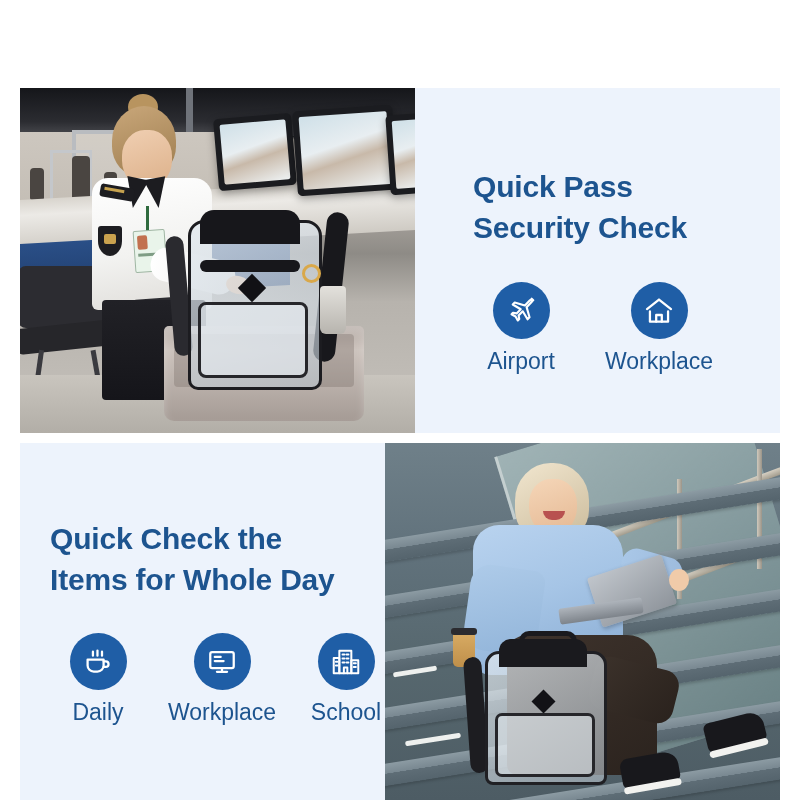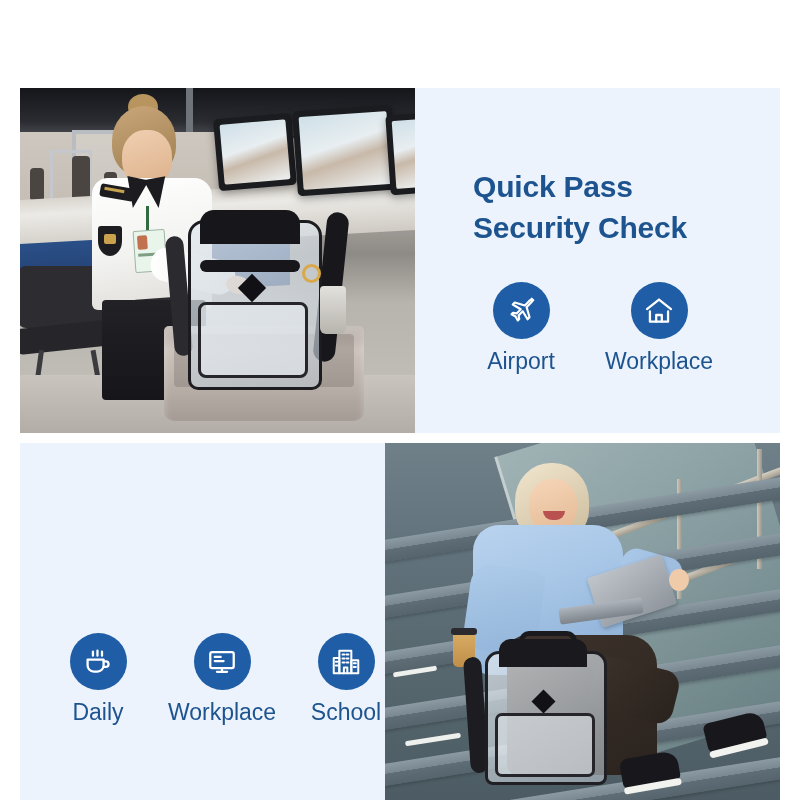--- a/index.html
+++ b/index.html
@@ -577,20 +577,22 @@
           <div class="icon-label">Workplace</div>
         </div>
 
       </div>
     </div>
   </div>
 
   <div class="row row-bottom">
 
     <div class="panel panel-bottom">
+      <div class="panel-heading">Quick Check the
+Items for Whole Day</div>
       <div class="icon-row">
 
         <div class="icon-item">
           <div class="icon-circle">
             <svg width="32" height="32" viewBox="0 0 24 24" fill="none" stroke="#ffffff" stroke-width="1.7" stroke-linecap="round" stroke-linejoin="round">
               <path d="M4.2 10.2h12.0v4.4a4.6 4.6 0 0 1-4.6 4.6H8.8a4.6 4.6 0 0 1-4.6-4.6z"></path>
               <path d="M16.3 11.6h1.6a2.0 2.0 0 0 1 0 4.0h-1.6"></path>
               <path d="M8.2 4.3v3.0M11.6 3.4v3.9M15.0 4.3v3.0"></path>
             </svg>
           </div>

